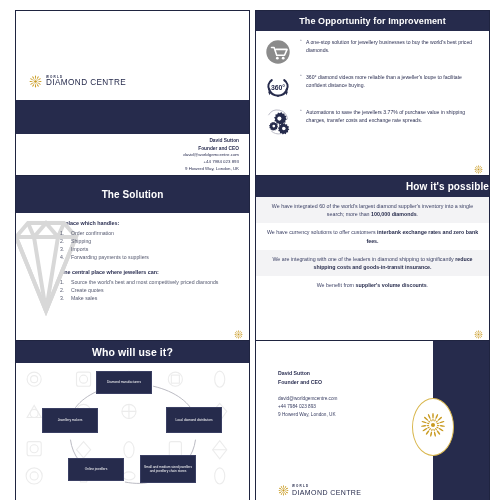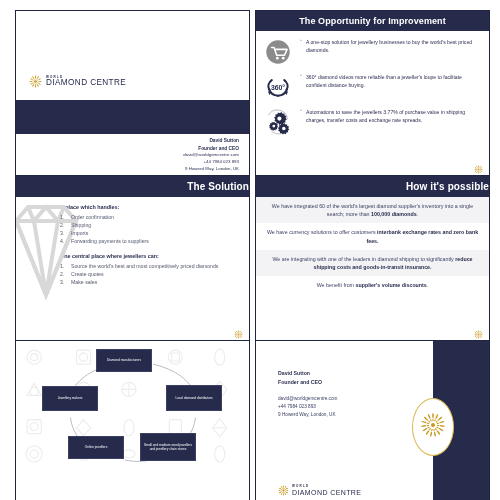--- a/index.html
+++ b/index.html
@@ -55,21 +55,21 @@
   }
   
   .s2-hdr { padding:5px 0; font-size:9px; }
   .s2-body { padding:6px 6px 4px 6px; display:flex; flex-direction:column; gap:5px; }
   .s2-row { display:flex; align-items:flex-start; gap:6px; }
   .s2-ico { width:32px; min-width:32px; height:30px; display:flex; align-items:center; justify-content:center; }
   .s2-txt { font-size:5.1px; line-height:1.5; color:#2b2f52; padding-top:2px; position:relative; padding-left:6px; }
   .s2-txt:before { content:"\25E6"; position:absolute; left:0; top:0px; font-size:5.2px; color:#2b2f52; }
   .gold-mark { position:absolute; right:6px; bottom:4px; }
   
-  .s3-hdr { padding:5px 0; font-size:10px;text-align:right; }
+  .s3-hdr { padding:13px 0; font-size:10px; }
   .s3-body { position:relative; padding:7px 8px 0 44px; }
   .s3-h { font-size:5.4px; font-weight:bold; color:#2b2f52; margin-bottom:3px; }
   .s3-ol { list-style:none; counter-reset:n; margin-bottom:8px; }
   .s3-ol li {
     counter-increment:n; font-size:5.2px; color:#55596f; line-height:1.55;
     padding-left:11px; position:relative;
   }
   .s3-ol li:before { content:counter(n) "."; position:absolute; left:0; color:#55596f; }
   .diamond-wm { position:absolute; left:-6px; top:-2px; opacity:1; }
   
@@ -311,20 +311,21 @@
             <use href="#r4" transform="rotate(240 20 20)"></use>
           <use href="#r4" transform="rotate(270 20 20)"></use>
             <use href="#r4" transform="rotate(300 20 20)"></use>
           <use href="#r4" transform="rotate(330 20 20)"></use>
         </g>
       </svg>
     </span>
   </div>
 
   <div class="slide">
+    <div class="hdr s5-hdr">Who will use it?</div>
     <div class="s5-body">
       <svg class="s5-pattern" viewBox="0 0 231 124">
         <g fill="none" stroke="#ececec" stroke-width="1.1">
           <circle cx="18" cy="16" r="7"></circle>
             <circle cx="18" cy="16" r="3.5"></circle>
           <rect x="60" y="9" width="14" height="14" rx="2"></rect>
             <circle cx="67" cy="16" r="4"></circle>
           <ellipse cx="112" cy="16" rx="5" ry="8"></ellipse>
           <circle cx="158" cy="16" r="7"></circle>
             <rect x="154" y="12" width="8" height="8"></rect>

